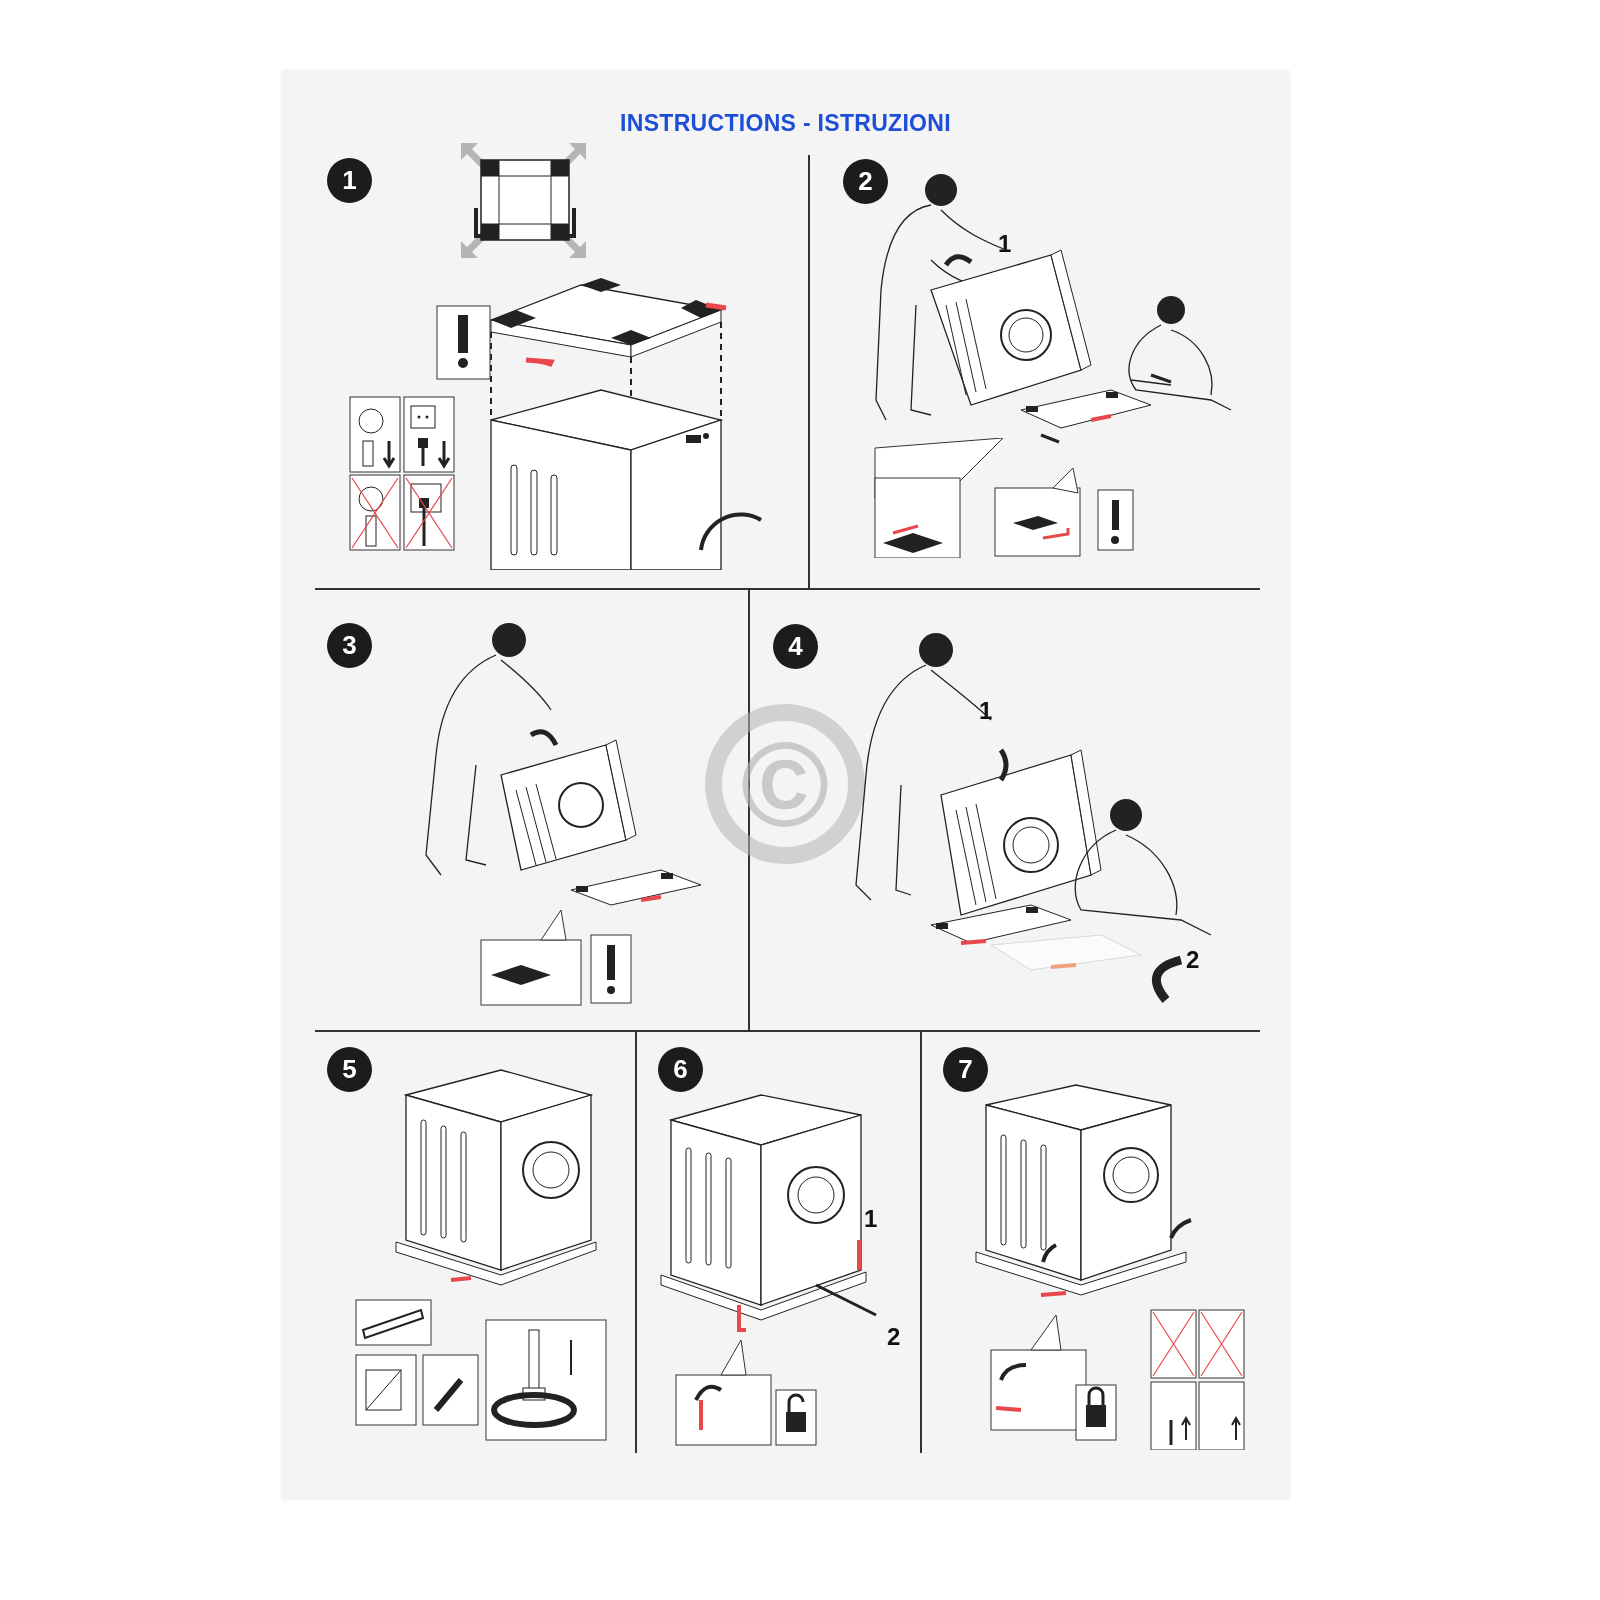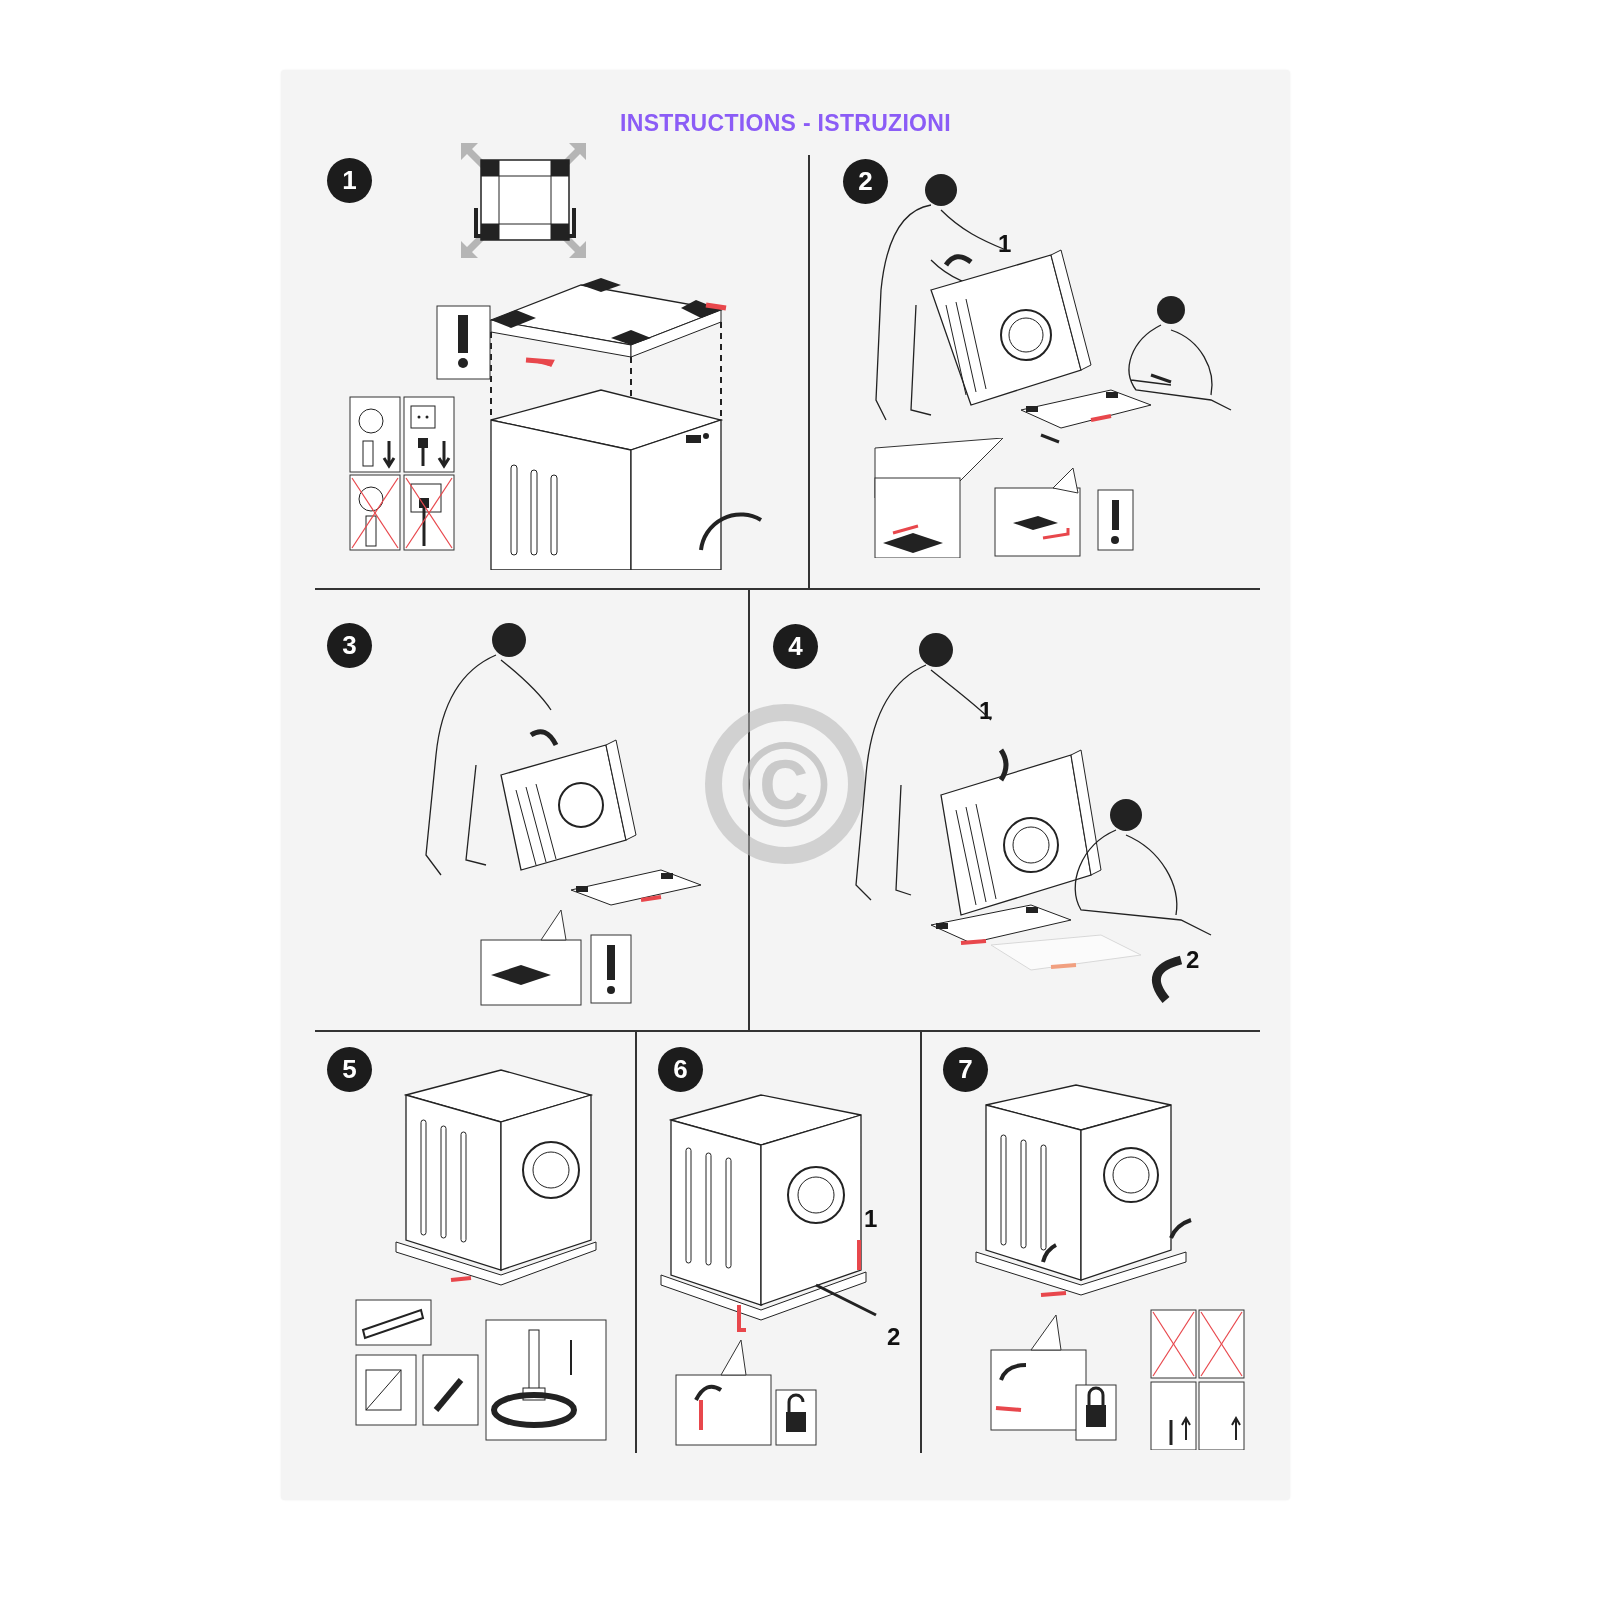--- a/index.html
+++ b/index.html
@@ -1,19 +1,19 @@
 <!DOCTYPE html>
 <html><head>
 <meta charset="utf-8">
 <style>
   html,body{margin:0;padding:0;background:#ffffff;}
   body{width:1600px;height:1600px;position:relative;overflow:hidden;font-family:"Liberation Sans",sans-serif;}
   .sheet{position:absolute;left:281px;top:70px;width:1009px;height:1430px;background:#f4f4f4;border-radius:4px;
     box-shadow:0 0 2px rgba(0,0,0,0.08);}
-  .title{position:absolute;left:0;width:100%;top:40px;text-align:center;font-weight:bold;font-size:23px;letter-spacing:0.3px;color:#8b5cf6;}
+  .title{position:absolute;left:0;width:100%;top:40px;text-align:center;font-weight:bold;font-size:23px;letter-spacing:0.3px;color:#1d4ed8;}
   .divider{position:absolute;background:#333;}
   .step-badge{position:absolute;width:45px;height:45px;border-radius:50%;background:#1c1c1c;color:#fff;
     font-weight:bold;font-size:26px;display:flex;align-items:center;justify-content:center;}
   .illus{position:absolute;}
   .watermark{position:absolute;left:424px;top:634px;width:160px;height:160px;border-radius:50%;
     border:17px solid rgba(180,180,180,0.55);box-sizing:border-box;display:flex;align-items:center;justify-content:center;
     color:rgba(180,180,180,0.65);font-weight:bold;font-size:120px;line-height:1;}
   .callout-num{position:absolute;font-weight:bold;font-size:24px;color:#111;}
 </style>
 </head>

